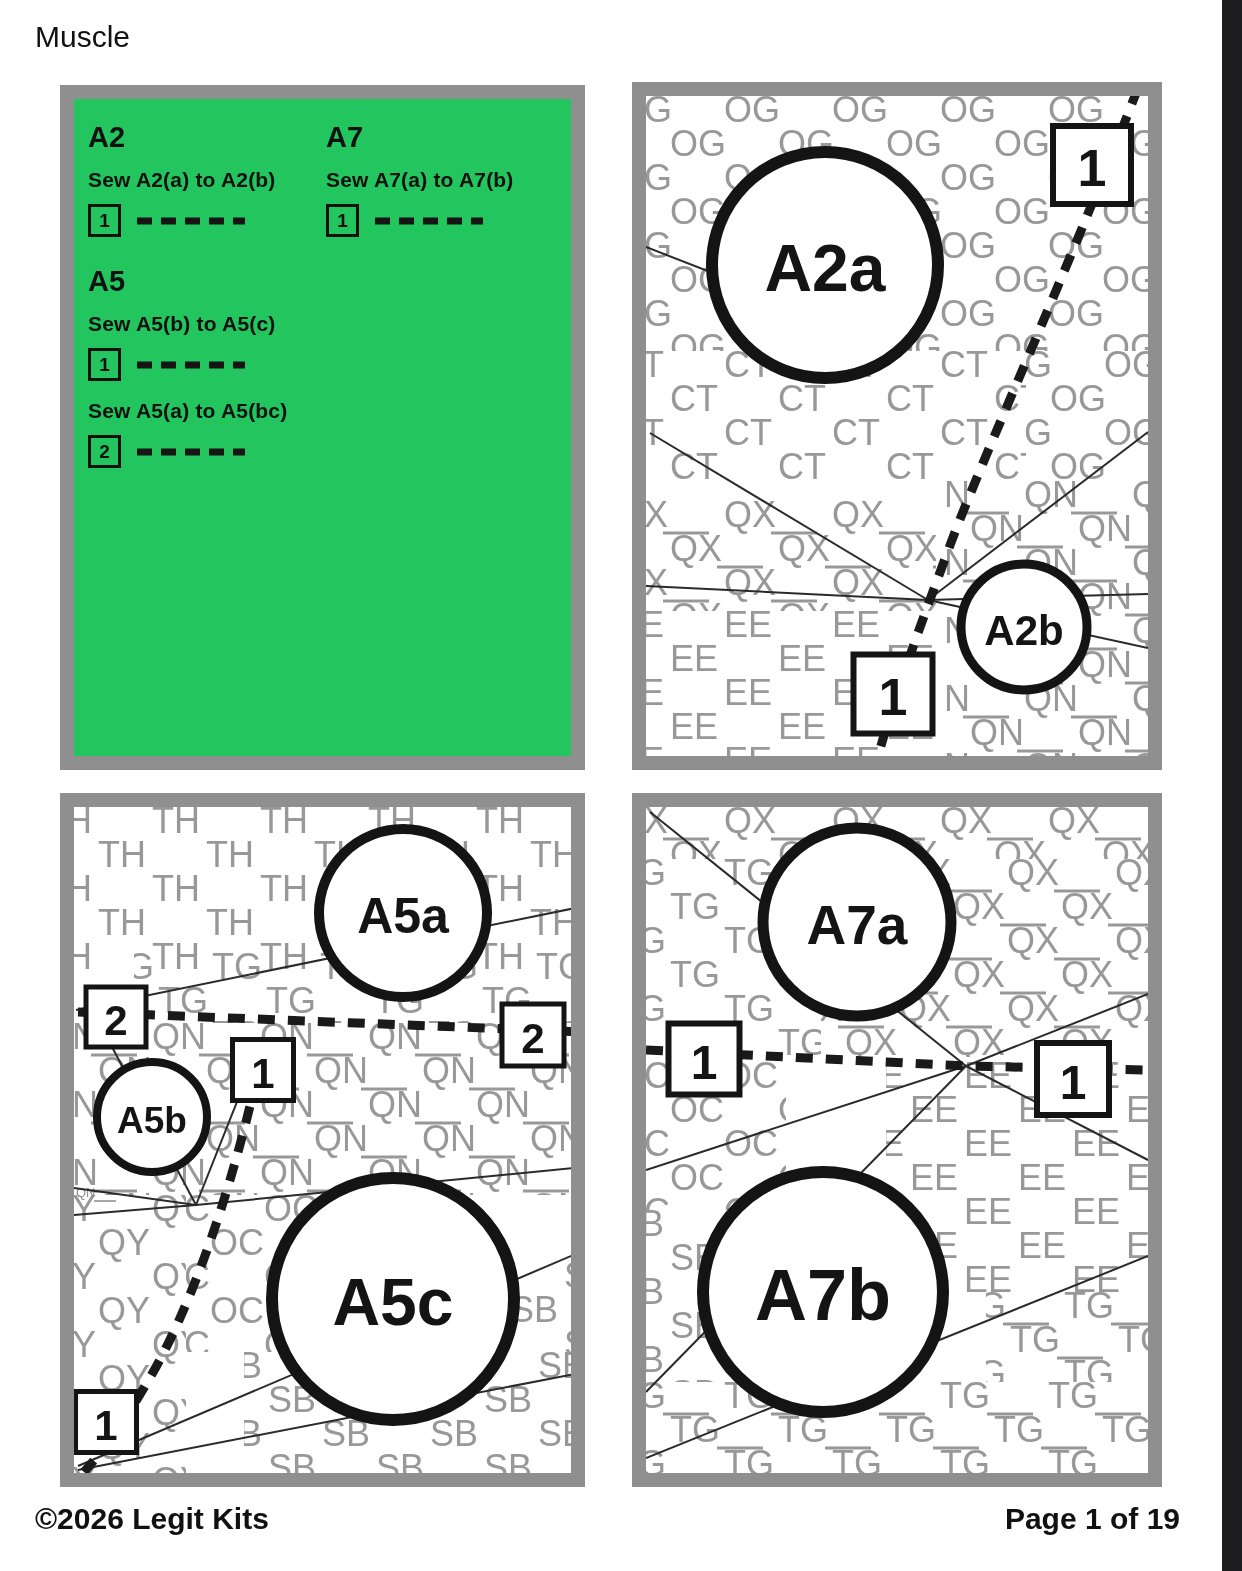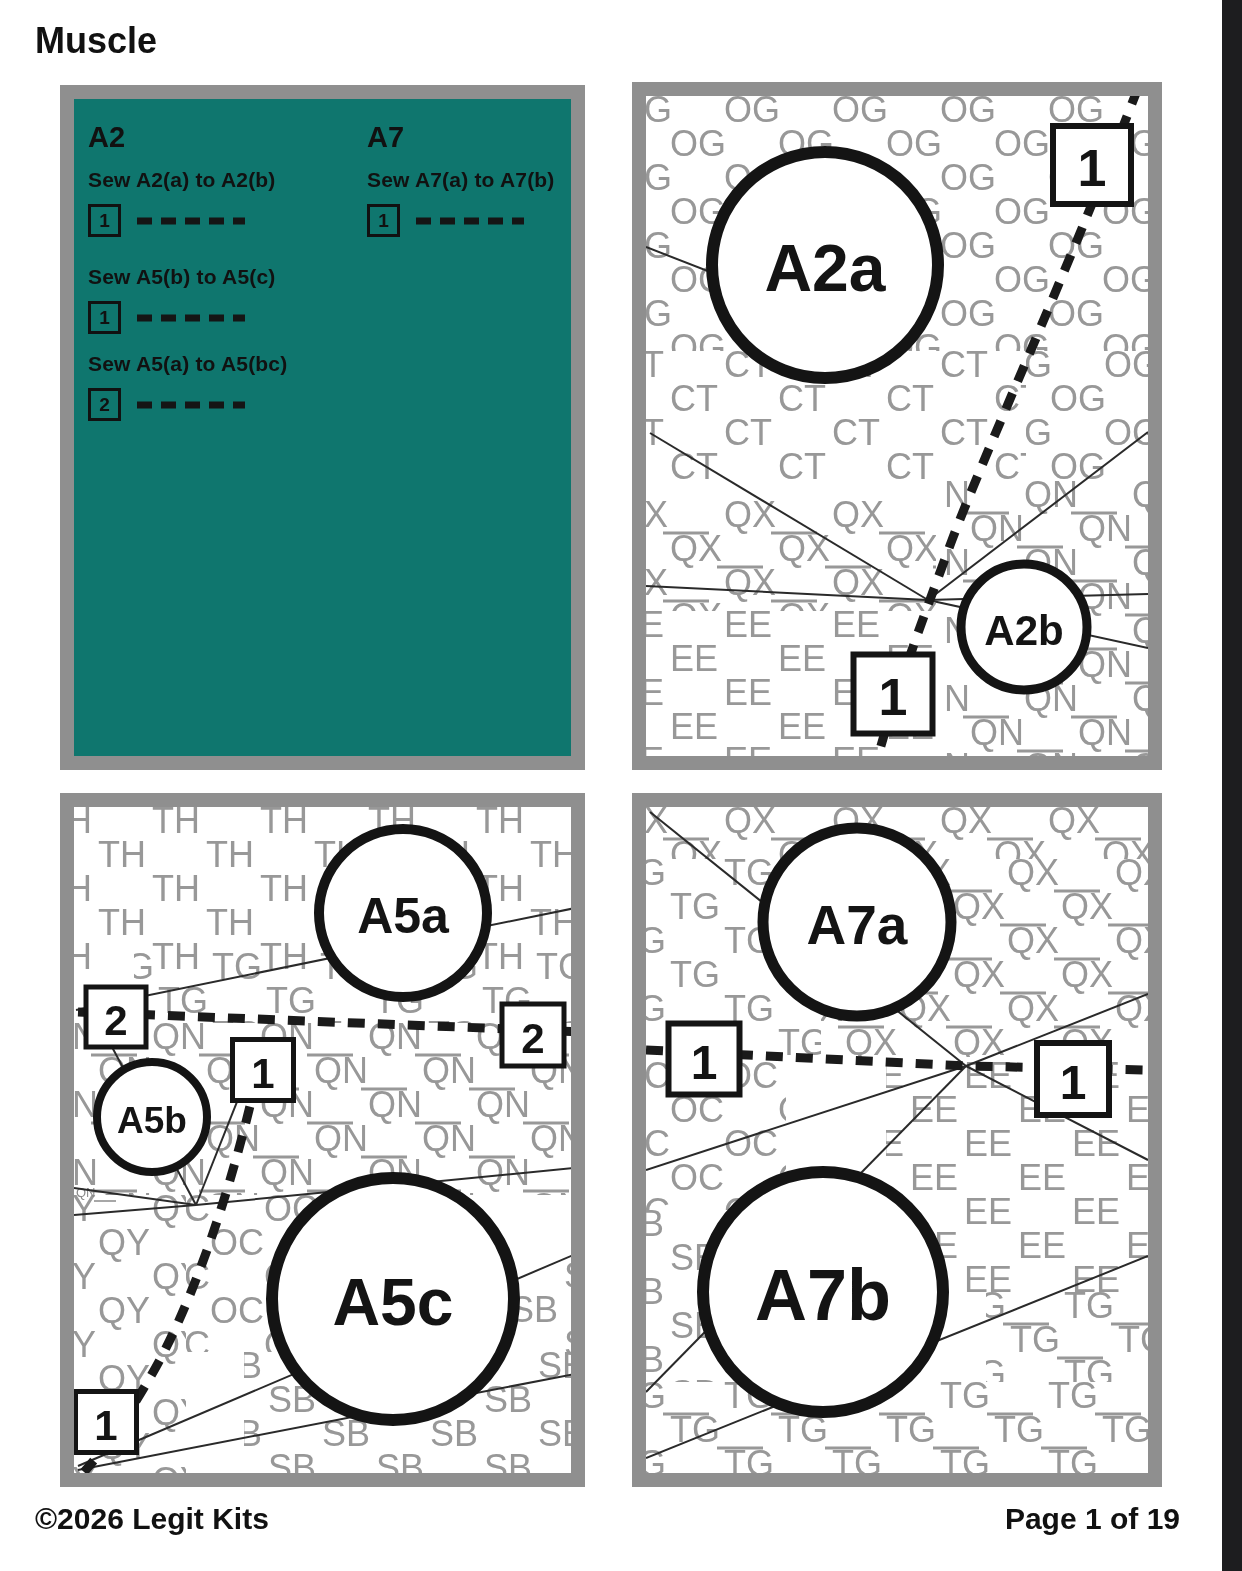--- a/index.html
+++ b/index.html
@@ -1,27 +1,27 @@
 <!DOCTYPE html>
 <html><head>
 <meta charset="utf-8">
 <style>
   html,body{margin:0;padding:0;background:#ffffff;}
   .page{position:relative;width:1242px;height:1571px;background:#ffffff;overflow:hidden;
         font-family:"Liberation Sans",sans-serif;color:#111;}
-  .hdr-left{position:absolute;left:35px;top:20px;font-size:36px;font-weight:bold;}
+  .hdr-left{position:absolute;left:35px;top:20px;font-size:30px;font-weight:normal;}
   .hdr-right{position:absolute;right:62px;top:20px;font-size:30px;font-weight:bold;}
   .ftr-left{position:absolute;left:35px;top:1502px;font-size:30px;font-weight:bold;}
   .ftr-right{position:absolute;right:62px;top:1502px;font-size:30px;font-weight:bold;text-align:center;}
   .side-strip{position:absolute;right:0;top:0;width:20px;height:1571px;background:#1d1d1f;}
   .panel-instr{position:absolute;left:60px;top:85px;width:525px;height:685px;
-        border:14px solid #8f8f8f;box-sizing:border-box;background:#0f766e;
+        border:14px solid #8f8f8f;box-sizing:border-box;background:#22c55e;
         padding:16px 10px 0 14px;display:flex;}
   .instr-col1{width:238px;flex:none;}
-  .instr-col2{flex:1;margin-left:41px;}
+  .instr-col2{flex:1;}
   .pc-heading{font-size:29px;font-weight:bold;margin:6px 0 14px 0;}
   .sew-text{font-size:21px;font-weight:bold;margin:0 0 12px 0;letter-spacing:.2px;}
   .step-row{display:flex;align-items:center;margin:0 0 18px 0;}
   .step-box{width:27px;height:27px;border:3px solid #111;display:flex;align-items:center;
         justify-content:center;font-size:19px;font-weight:bold;flex:none;}
   .step-dash{margin-left:14px;flex:none;}
   .instr-section{margin-bottom:28px;}
   svg.diagram{position:absolute;}
   svg text{font-family:"Liberation Sans",sans-serif;}
 </style>
@@ -37,20 +37,21 @@
           <div class="pc-heading">A2</div>
           <div class="sew-text">Sew A2(a) to A2(b)</div>
           <div class="step-row">
             <div class="step-box">1</div>
             <svg width="112" height="10" class="step-dash">
               <line x1="2" y1="5" x2="110" y2="5" stroke="#151515" stroke-width="7" stroke-dasharray="15 9"></line>
             </svg>
           </div>
         </div>
         <div class="instr-section">
+          <div class="pc-heading">A5</div>
           <div class="sew-text">Sew A5(b) to A5(c)</div>
           <div class="step-row">
             <div class="step-box">1</div>
             <svg width="112" height="10" class="step-dash">
               <line x1="2" y1="5" x2="110" y2="5" stroke="#151515" stroke-width="7" stroke-dasharray="15 9"></line>
             </svg>
           </div>
           <div class="sew-text">Sew A5(a) to A5(bc)</div>
           <div class="step-row">
             <div class="step-box">2</div>

